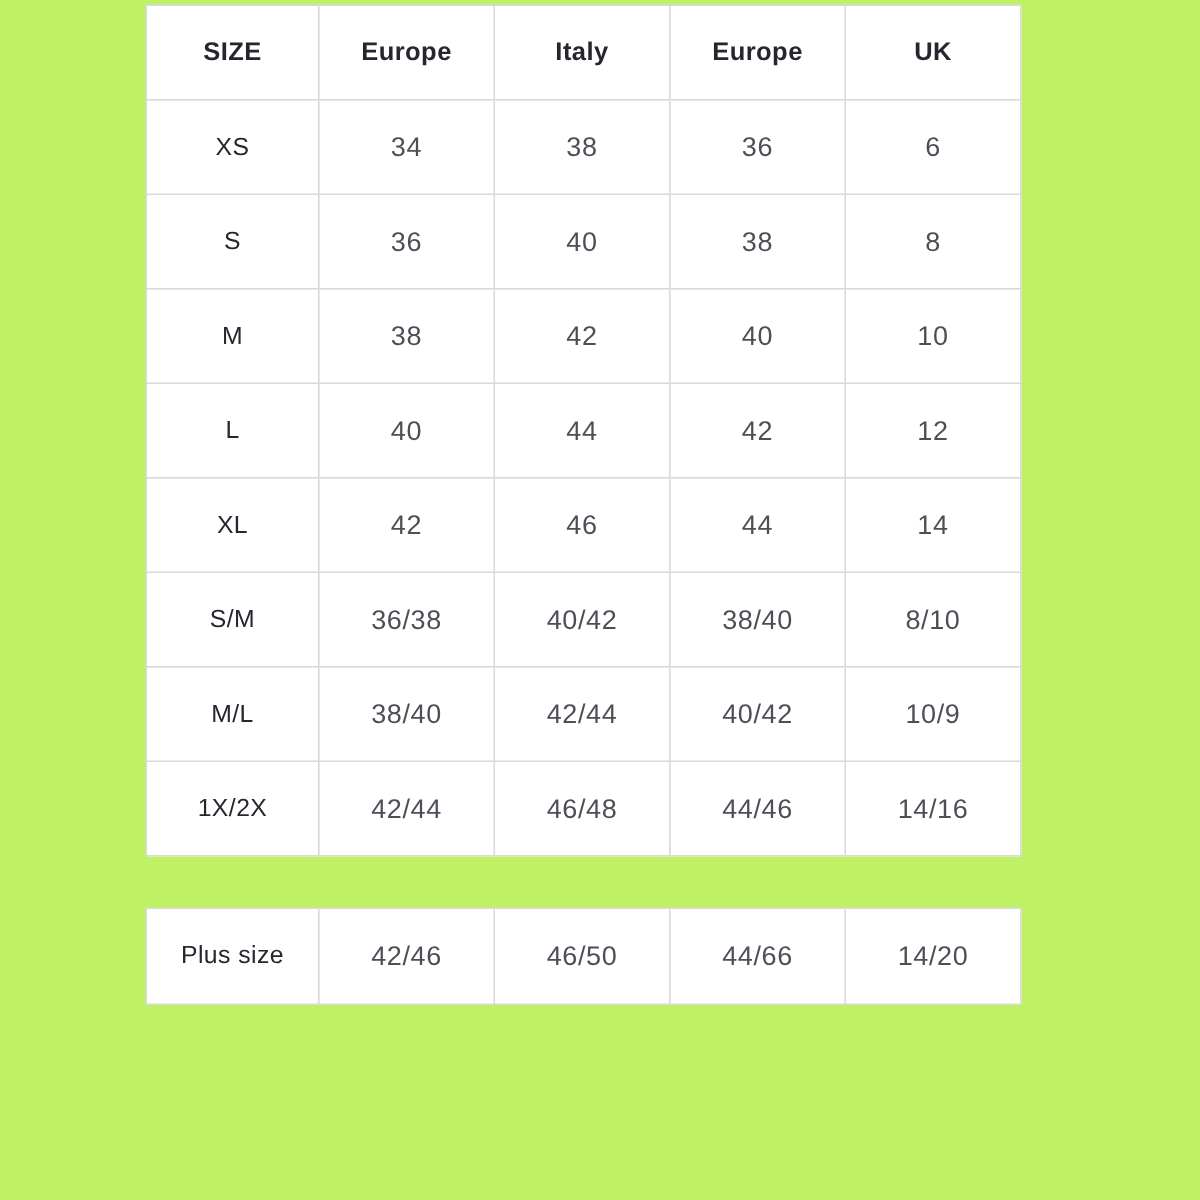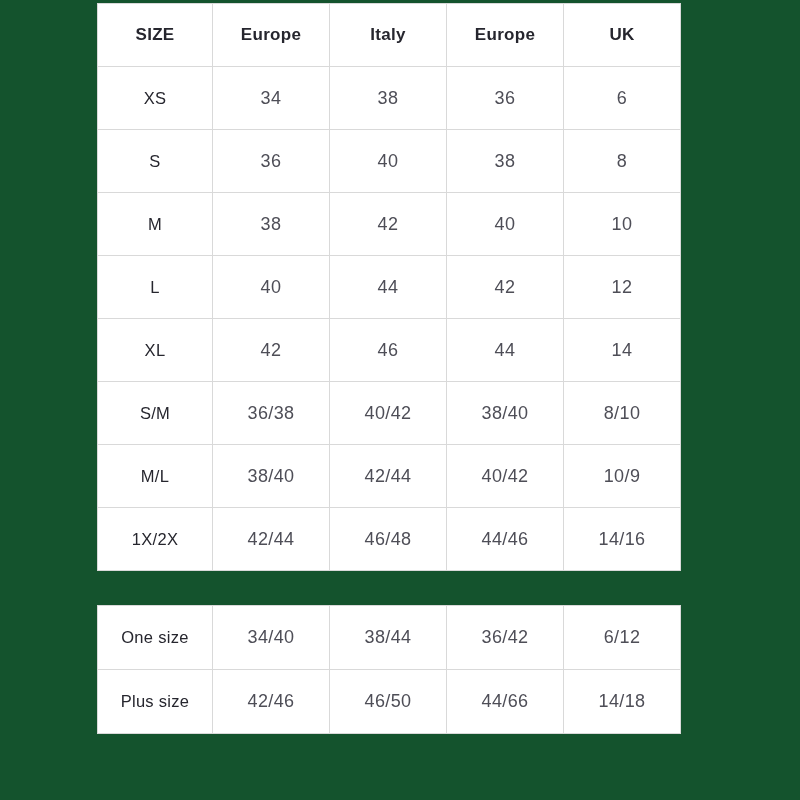--- a/index.html
+++ b/index.html
@@ -5,21 +5,21 @@
   html, body {
     margin: 0;
     padding: 0;
     background: #ffffff;
     font-family: "Liberation Sans", "DejaVu Sans", sans-serif;
   }
   .page {
     position: relative;
     width: 800px;
     height: 800px;
-    background: #14532d;
+    background: #bef264;
     overflow: hidden;
   }
   table.size-table {
     border-collapse: collapse;
     table-layout: fixed;
     margin-left: 97px;
   }
   table.size-table.primary { margin-top: 3px; }
   table.size-table.secondary { margin-top: 34px; }
   table.size-table col.c-label { width: 115px; }
@@ -140,29 +140,22 @@
   <table class="size-table secondary">
     <colgroup>
       <col class="c-label">
         <col class="c-val">
         <col class="c-val">
         <col class="c-val">
         <col class="c-val">
     </colgroup>
     <tbody id="special-table-body">
         <tr>
-          <th class="label-cell">One size</th>
-          <td class="value-cell">34/40</td>
-          <td class="value-cell">38/44</td>
-          <td class="value-cell">36/42</td>
-          <td class="value-cell">6/12</td>
-        </tr>
-        <tr>
           <th class="label-cell">Plus size</th>
           <td class="value-cell">42/46</td>
           <td class="value-cell">46/50</td>
           <td class="value-cell">44/66</td>
-          <td class="value-cell">14/18</td>
+          <td class="value-cell">14/20</td>
         </tr>
       </tbody>
   </table>
 
 </div>
 
 </body></html>

